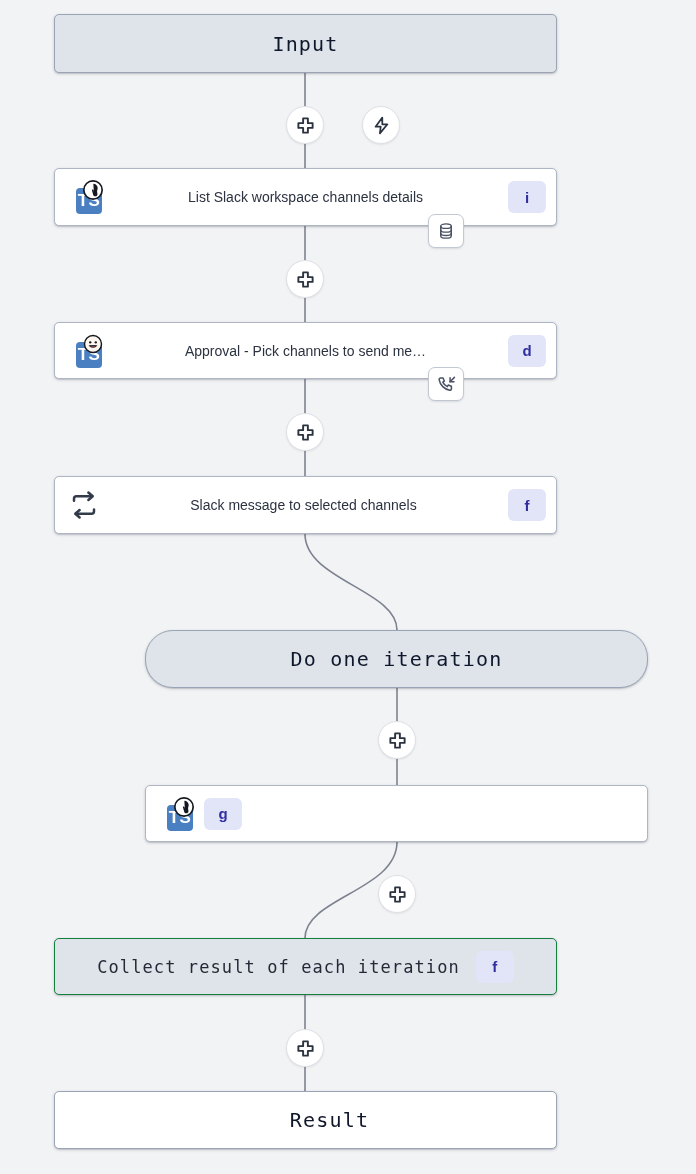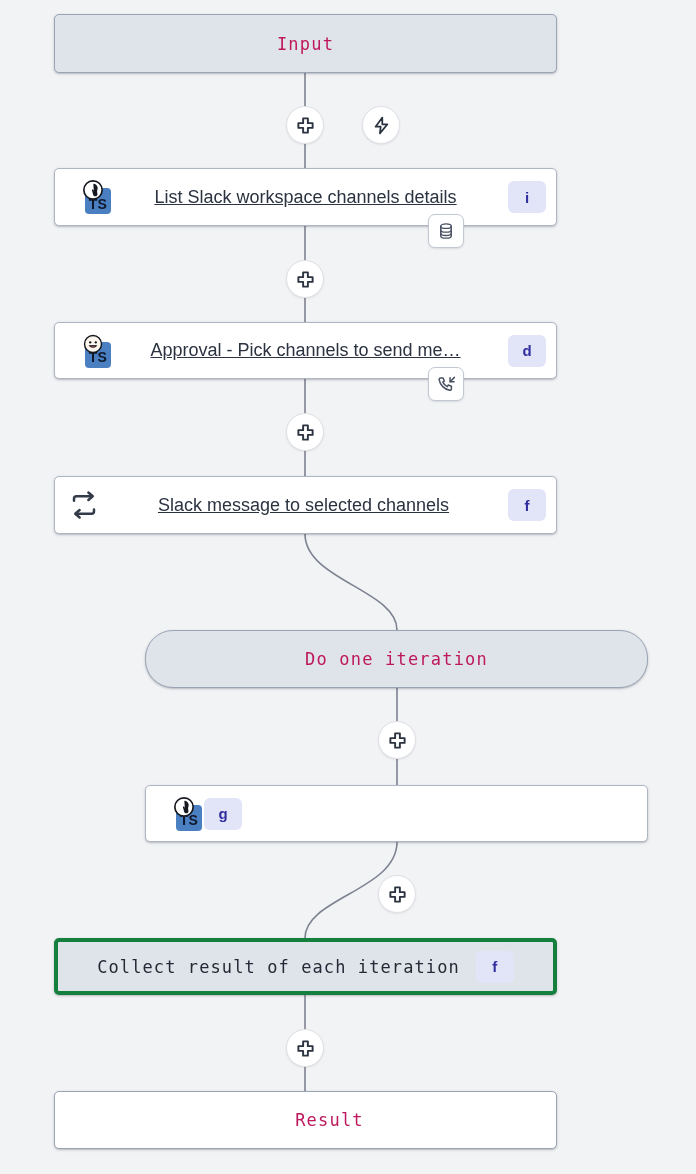--- a/index.html
+++ b/index.html
@@ -54,47 +54,46 @@
   .node.step {
     background: #ffffff;
     border: 1px solid #aeb6c4;
     padding: 0 10px 0 14px;
     gap: 10px;
   }
 
   .terminal-label,
   .terminal-open-label {
     font-family: "DejaVu Sans Mono", "Liberation Mono", monospace;
-    font-size: 17px;
+    font-size: 20px;
     letter-spacing: 1.2px;
-    color: #be185d;
+    color: #0f172a;
   }
 
   
   .node.collect {
     background: #dfe4eb;
-    border: 4px solid #15803d;
+    border: 1px solid #15803d;
     justify-content: center;
     gap: 16px;
   }
   .collect-label {
     font-family: "DejaVu Sans Mono", "Liberation Mono", monospace;
     font-size: 17px;
     letter-spacing: 1.1px;
     color: #232a36;
   }
 
   .step-label {
     flex: 1 1 auto;
     text-align: center;
-    font-size: 18px;
+    font-size: 14px;
     color: #2b3240;
     white-space: nowrap;
     overflow: hidden;
-    text-decoration: underline;
   }
 
   
   .badge {
     flex: 0 0 auto;
     width: 38px;
     height: 32px;
     border-radius: 6px;
     background: #e2e4f8;
     color: #312e9e;
@@ -108,28 +107,28 @@
 
   
   .lang-icon {
     position: relative;
     flex: 0 0 auto;
     width: 34px;
     height: 34px;
   }
   .ts-tile {
     position: absolute;
-    left: 16px;
+    left: 7px;
     bottom: 0;
     width: 26px;
     height: 26px;
     border-radius: 4px;
     background: #4a7fc1;
-    color: #0f172a;
-    font-size: 14px;
+    color: #ffffff;
+    font-size: 17px;
     font-weight: 700;
     display: flex;
     align-items: flex-end;
     justify-content: center;
     letter-spacing: .3px;
     line-height: 1.45;
     font-family: "Liberation Sans", sans-serif;
   }
   .overlay-emblem {
     position: absolute;

